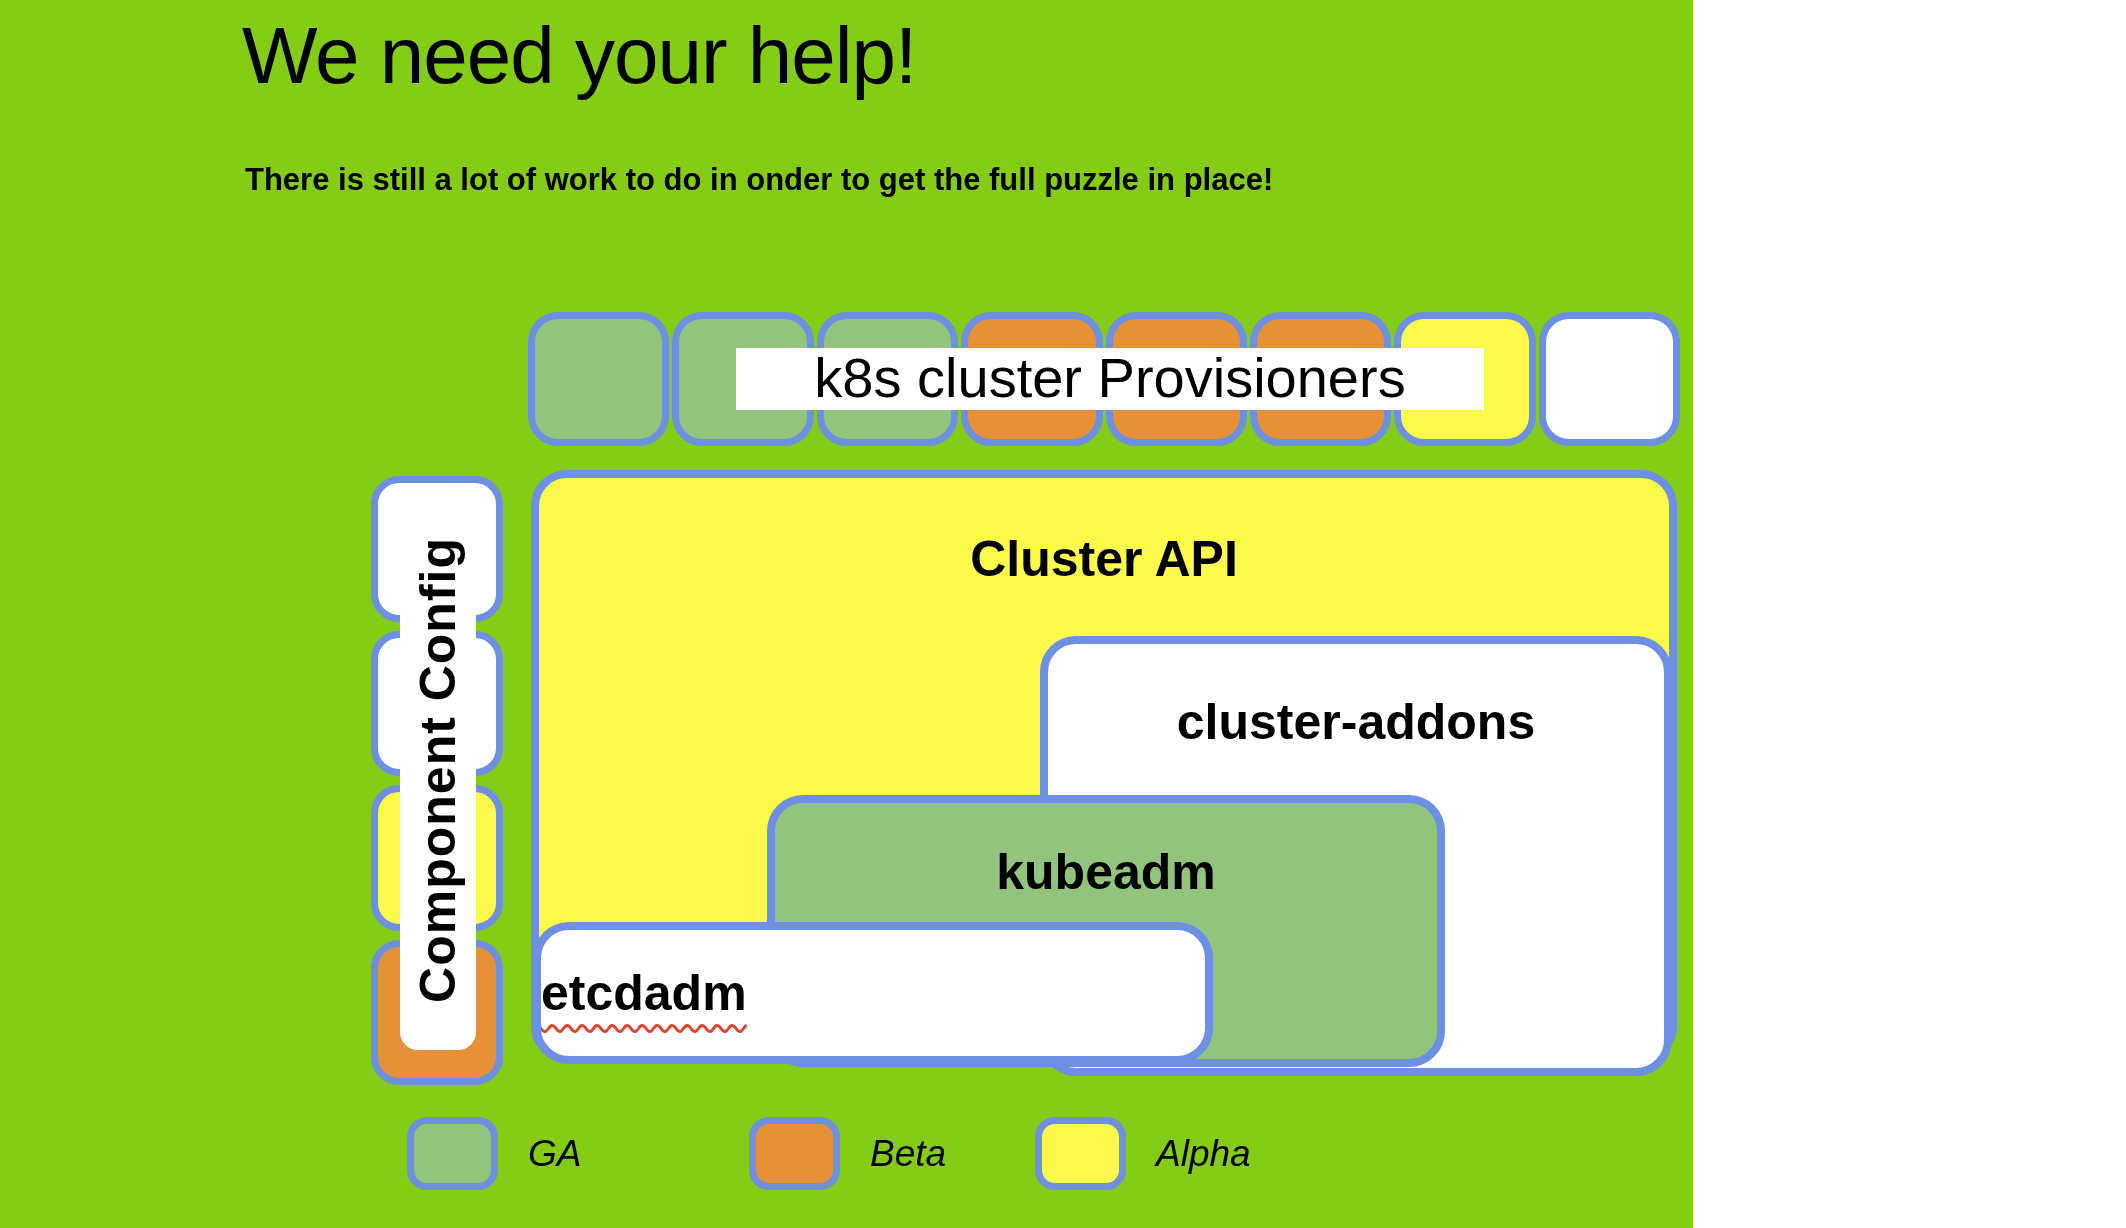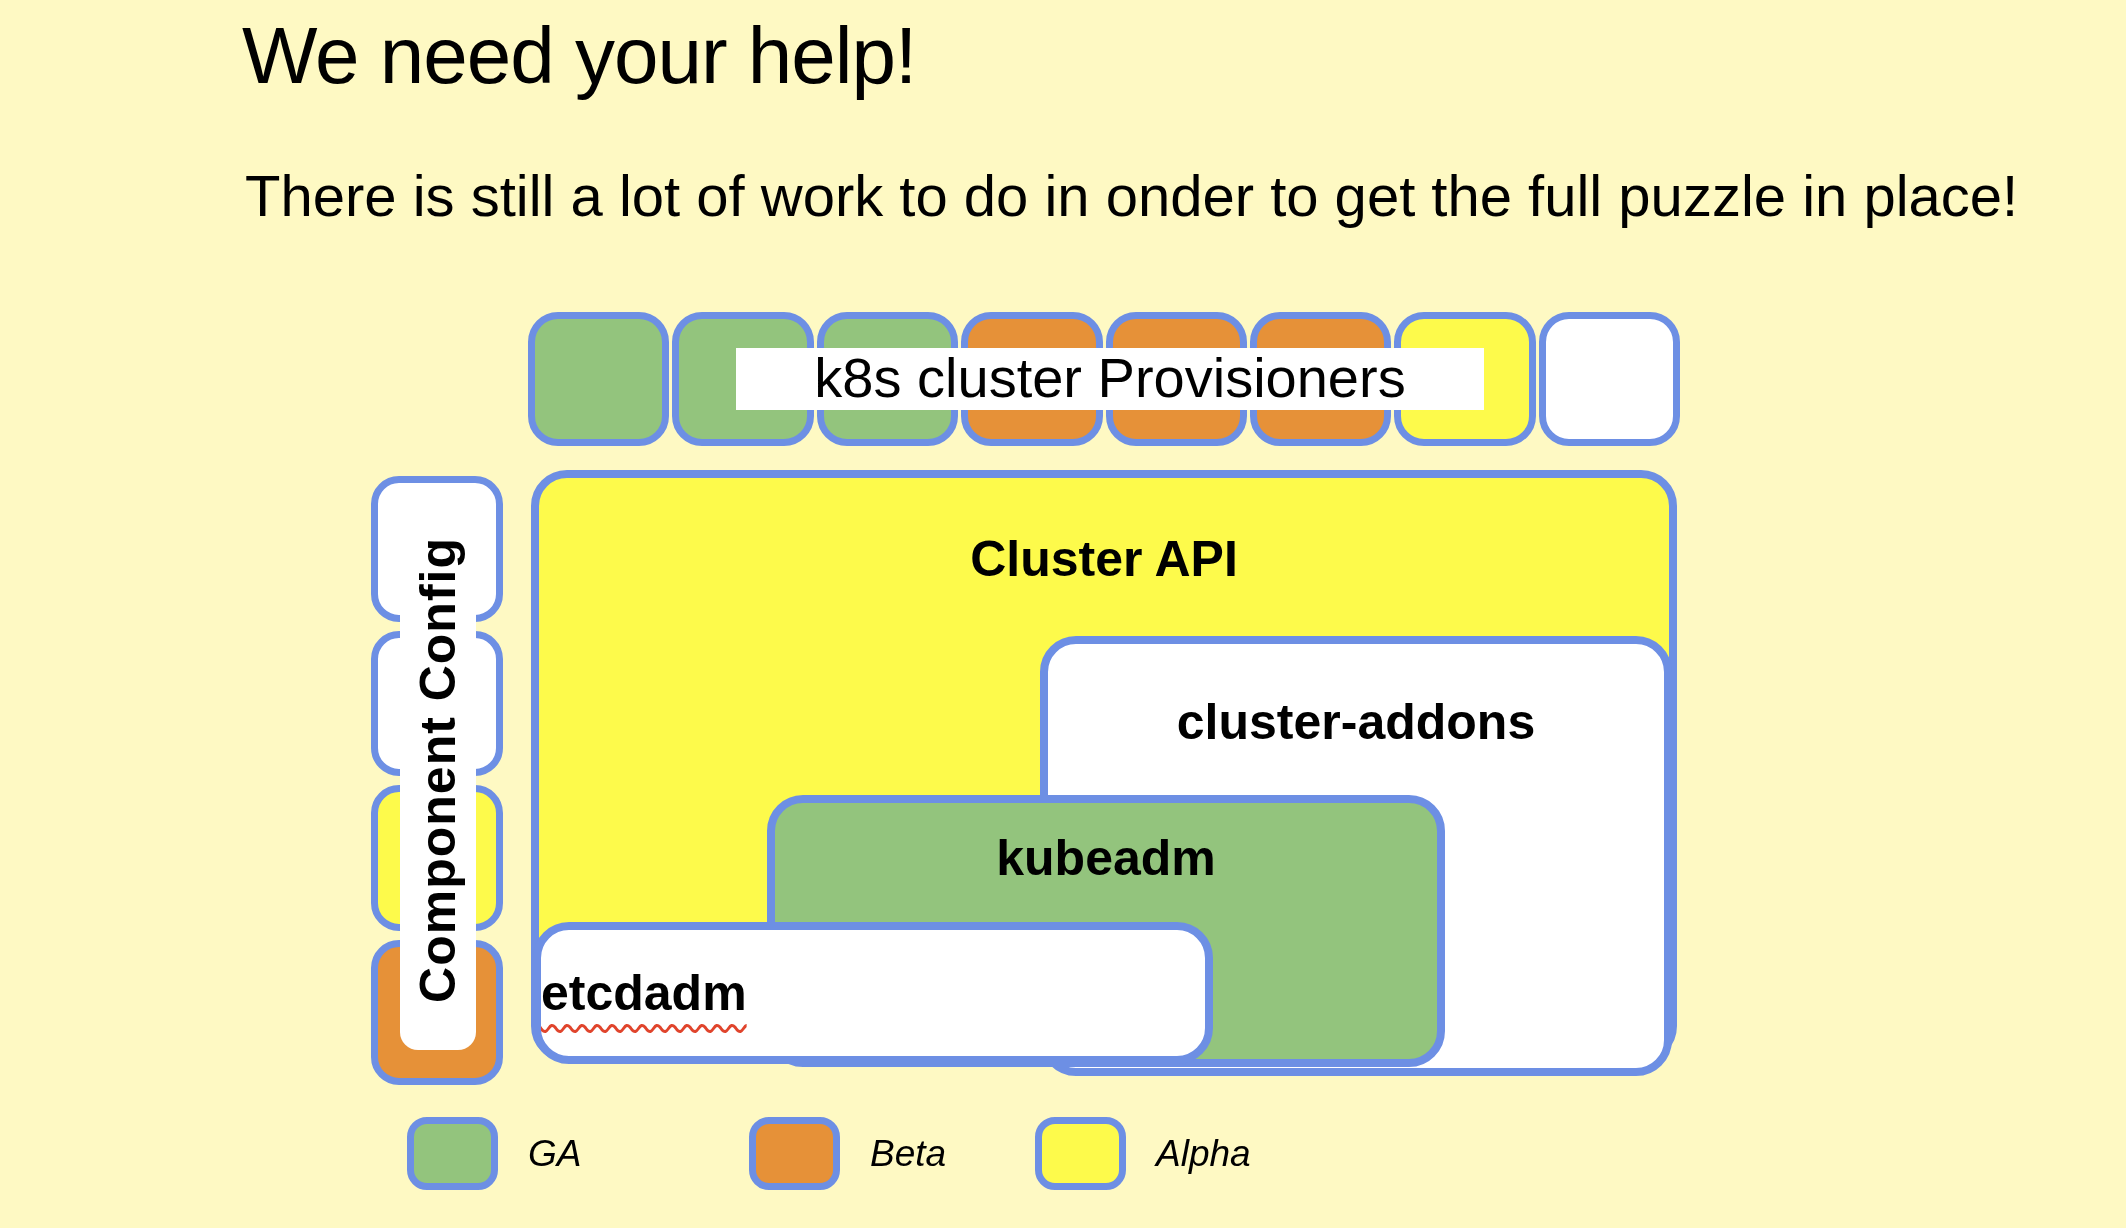--- a/index.html
+++ b/index.html
@@ -1,22 +1,22 @@
 <!DOCTYPE html>
 <html style="--c-ga: #93c47d; --c-beta: #e69138; --c-alpha: #fdfa4b; --c-prealpha: #ffffff; --c-border: #6d8fe4; --c-squiggle: #e0442c;"><head>
 <meta charset="utf-8">
 <style>
   html,body{margin:0;padding:0;background:#ffffff;}
   #slide{
-    position:relative;width:2126px;height:1228px;background:#fef9c3;overflow:hidden;
+    position:relative;width:1693px;height:1228px;background:#84cc16;overflow:hidden;
     font-family:"Liberation Sans", sans-serif;color:#000;
   }
   
   .title{position:absolute;left:242px;top:10px;font-size:80px;font-weight:400;letter-spacing:-1px;}
-  .subtitle{position:absolute;left:245px;top:162px;font-size:58px;font-weight:400;}
+  .subtitle{position:absolute;left:245px;top:162px;font-size:31px;font-weight:700;text-align:center;}
   
   .status-ga{background:var(--c-ga);}
   .status-beta{background:var(--c-beta);}
   .status-alpha{background:var(--c-alpha);}
   .status-prealpha{background:var(--c-prealpha);}
   
   .toprow{position:absolute;left:528px;top:312px;width:1152px;height:134px;display:flex;gap:3px;z-index:1;}
   .toprow .cell{flex:1;border:7px solid var(--c-border);border-radius:30px;box-sizing:border-box;}
   .prov-label{
     position:absolute;left:736px;top:348px;width:748px;height:62px;background:#fff;z-index:2;
@@ -34,21 +34,21 @@
     font-size:50px;font-weight:700;letter-spacing:1px;
   }
   
   .pbox{position:absolute;border:8px solid var(--c-border);border-radius:36px;box-sizing:border-box;}
   .pbox .blabel{text-align:center;font-weight:700;font-size:50px;}
   #box-cluster-api{left:531px;top:470px;width:1146px;height:592px;z-index:1;}
   #box-cluster-api .blabel{margin-top:52px;}
   #box-cluster-addons{left:1040px;top:636px;width:632px;height:440px;z-index:2;}
   #box-cluster-addons .blabel{margin-top:49px;}
   #box-kubeadm{left:767px;top:795px;width:678px;height:272px;z-index:3;}
-  #box-kubeadm .blabel{margin-top:26px;}
+  #box-kubeadm .blabel{margin-top:40px;}
   #box-etcdadm{left:533px;top:922px;width:680px;height:142px;z-index:4;display:flex;align-items:center;}
   #box-etcdadm .blabel{margin-top:0;}
   .squiggle{
     text-decoration-line:underline;text-decoration-style:wavy;
     text-decoration-color:var(--c-squiggle);text-decoration-thickness:3px;text-underline-offset:14px;
   }
   
   .legend{position:absolute;left:0;top:0;width:100%;height:100%;z-index:1;}
   .legend-item{position:absolute;top:1117px;height:73px;display:flex;align-items:center;gap:30px;font-style:italic;}
   .legend-item:nth-child(1){left:407px;}

